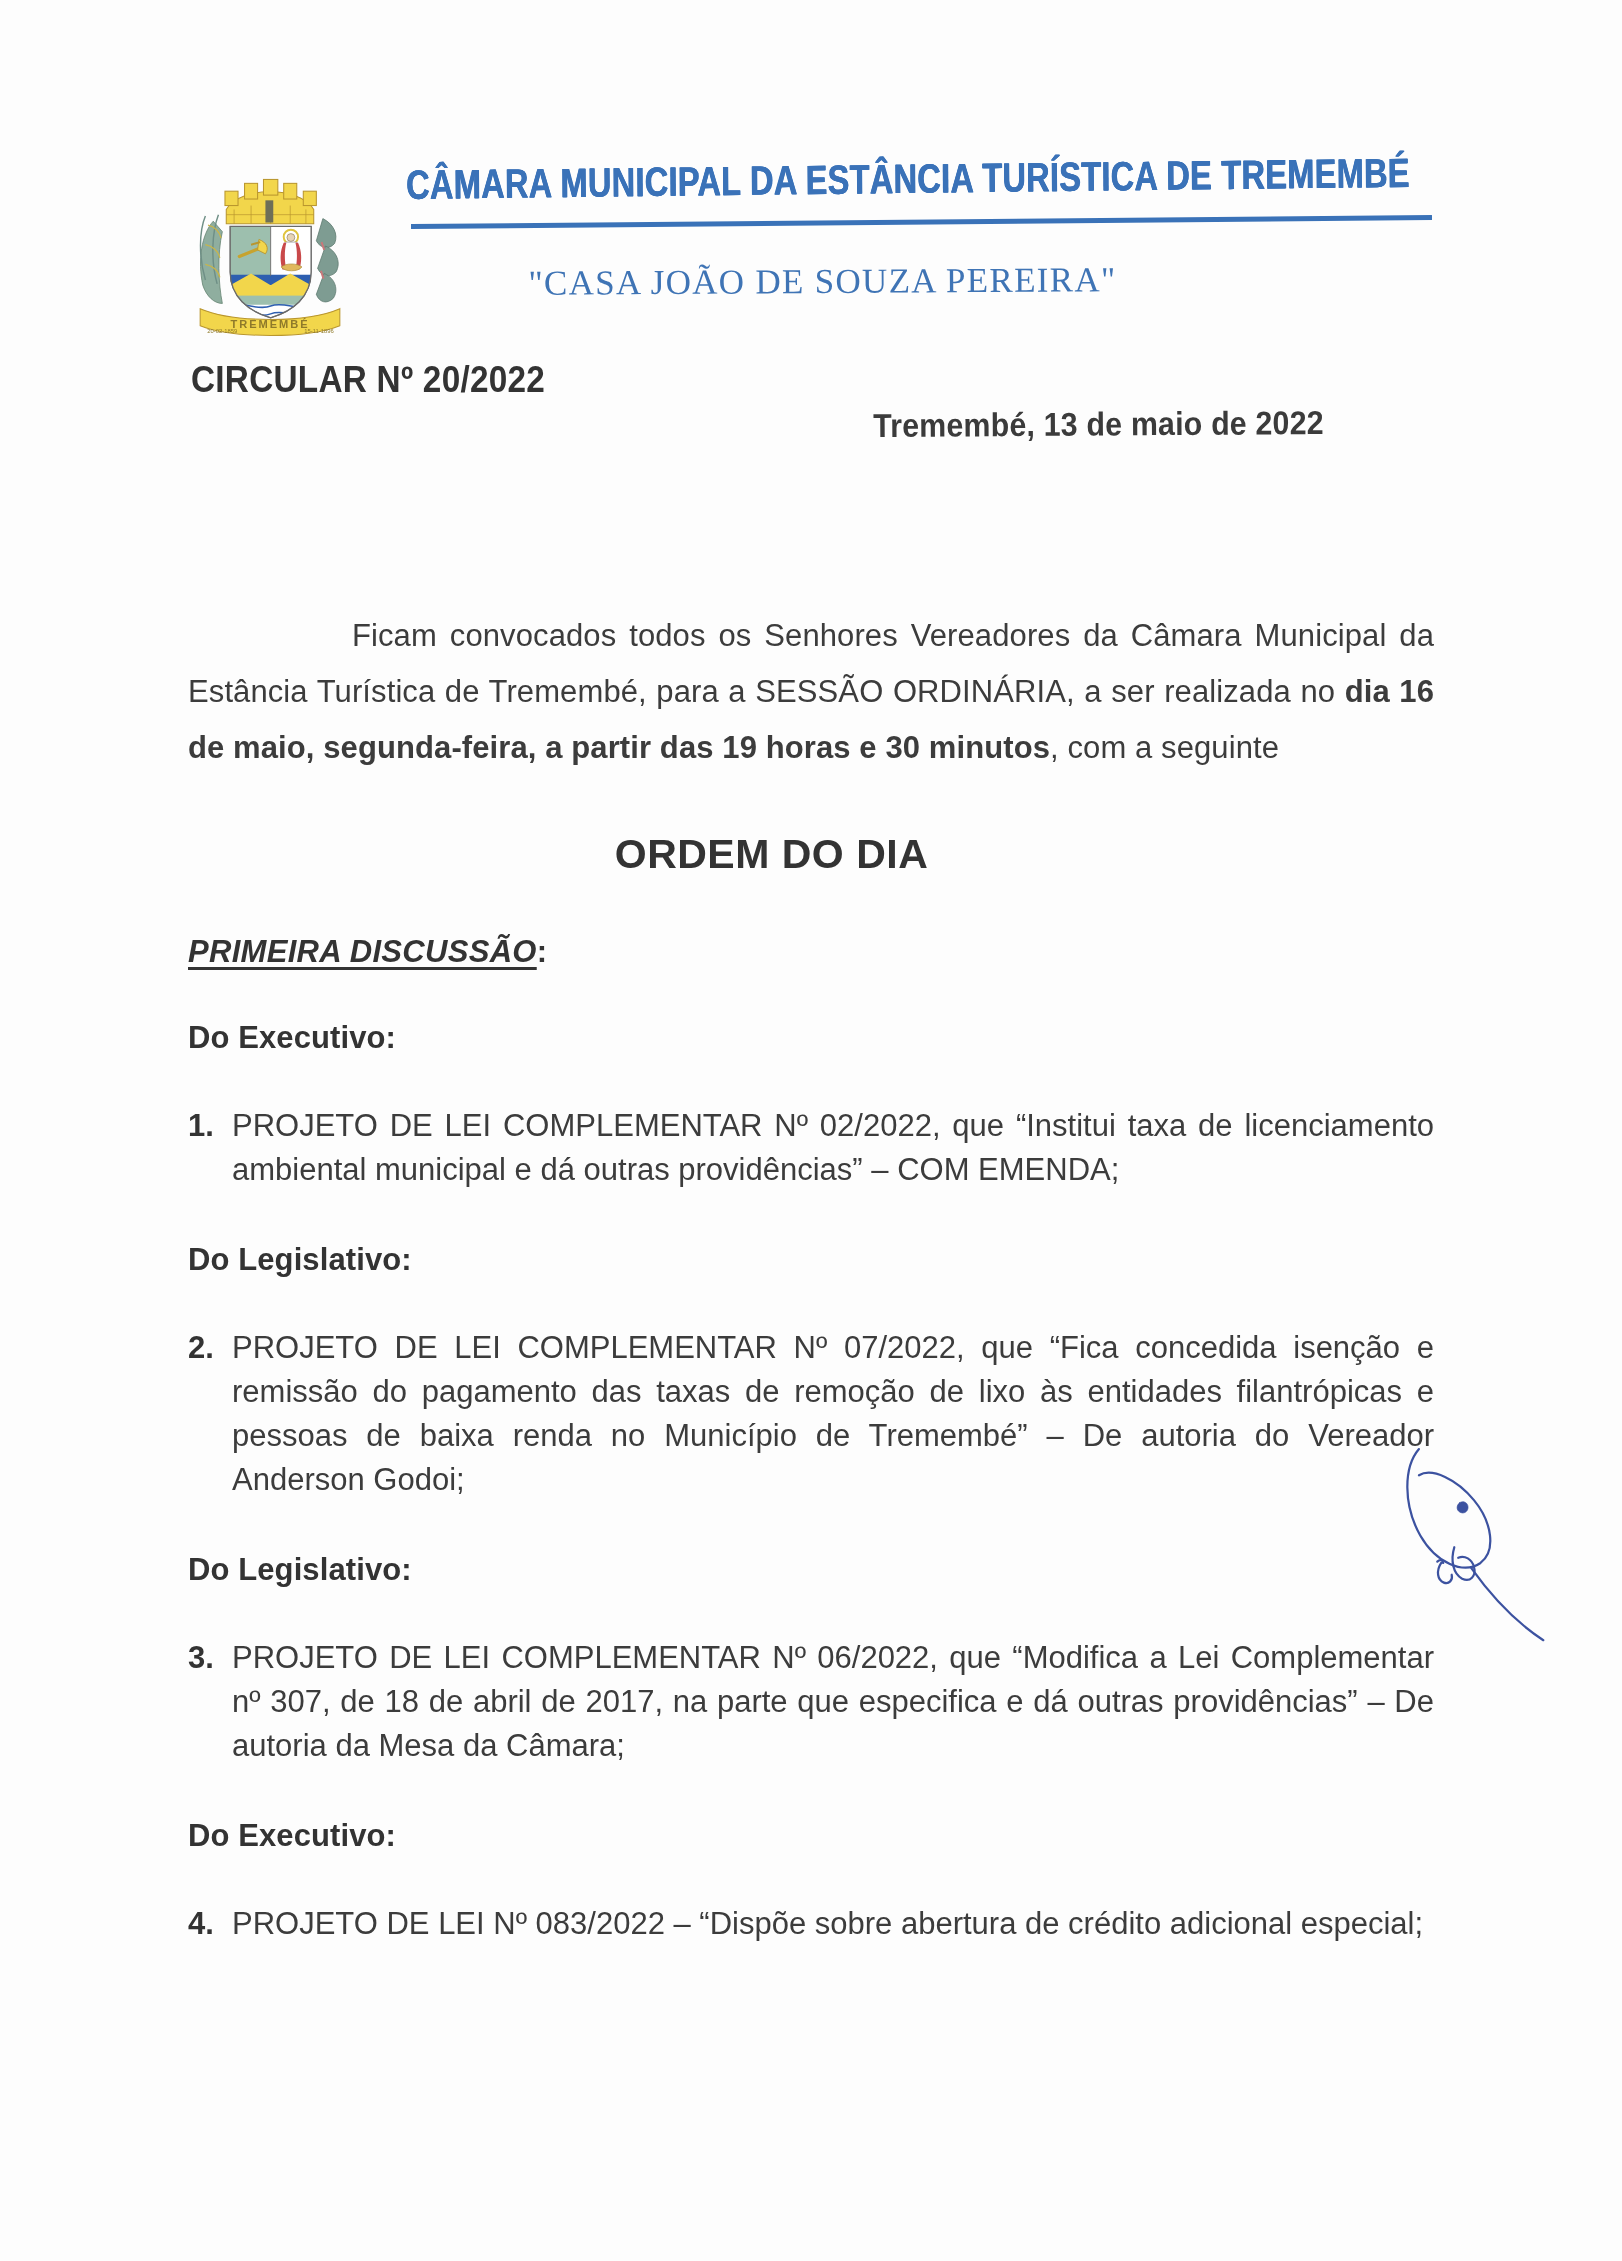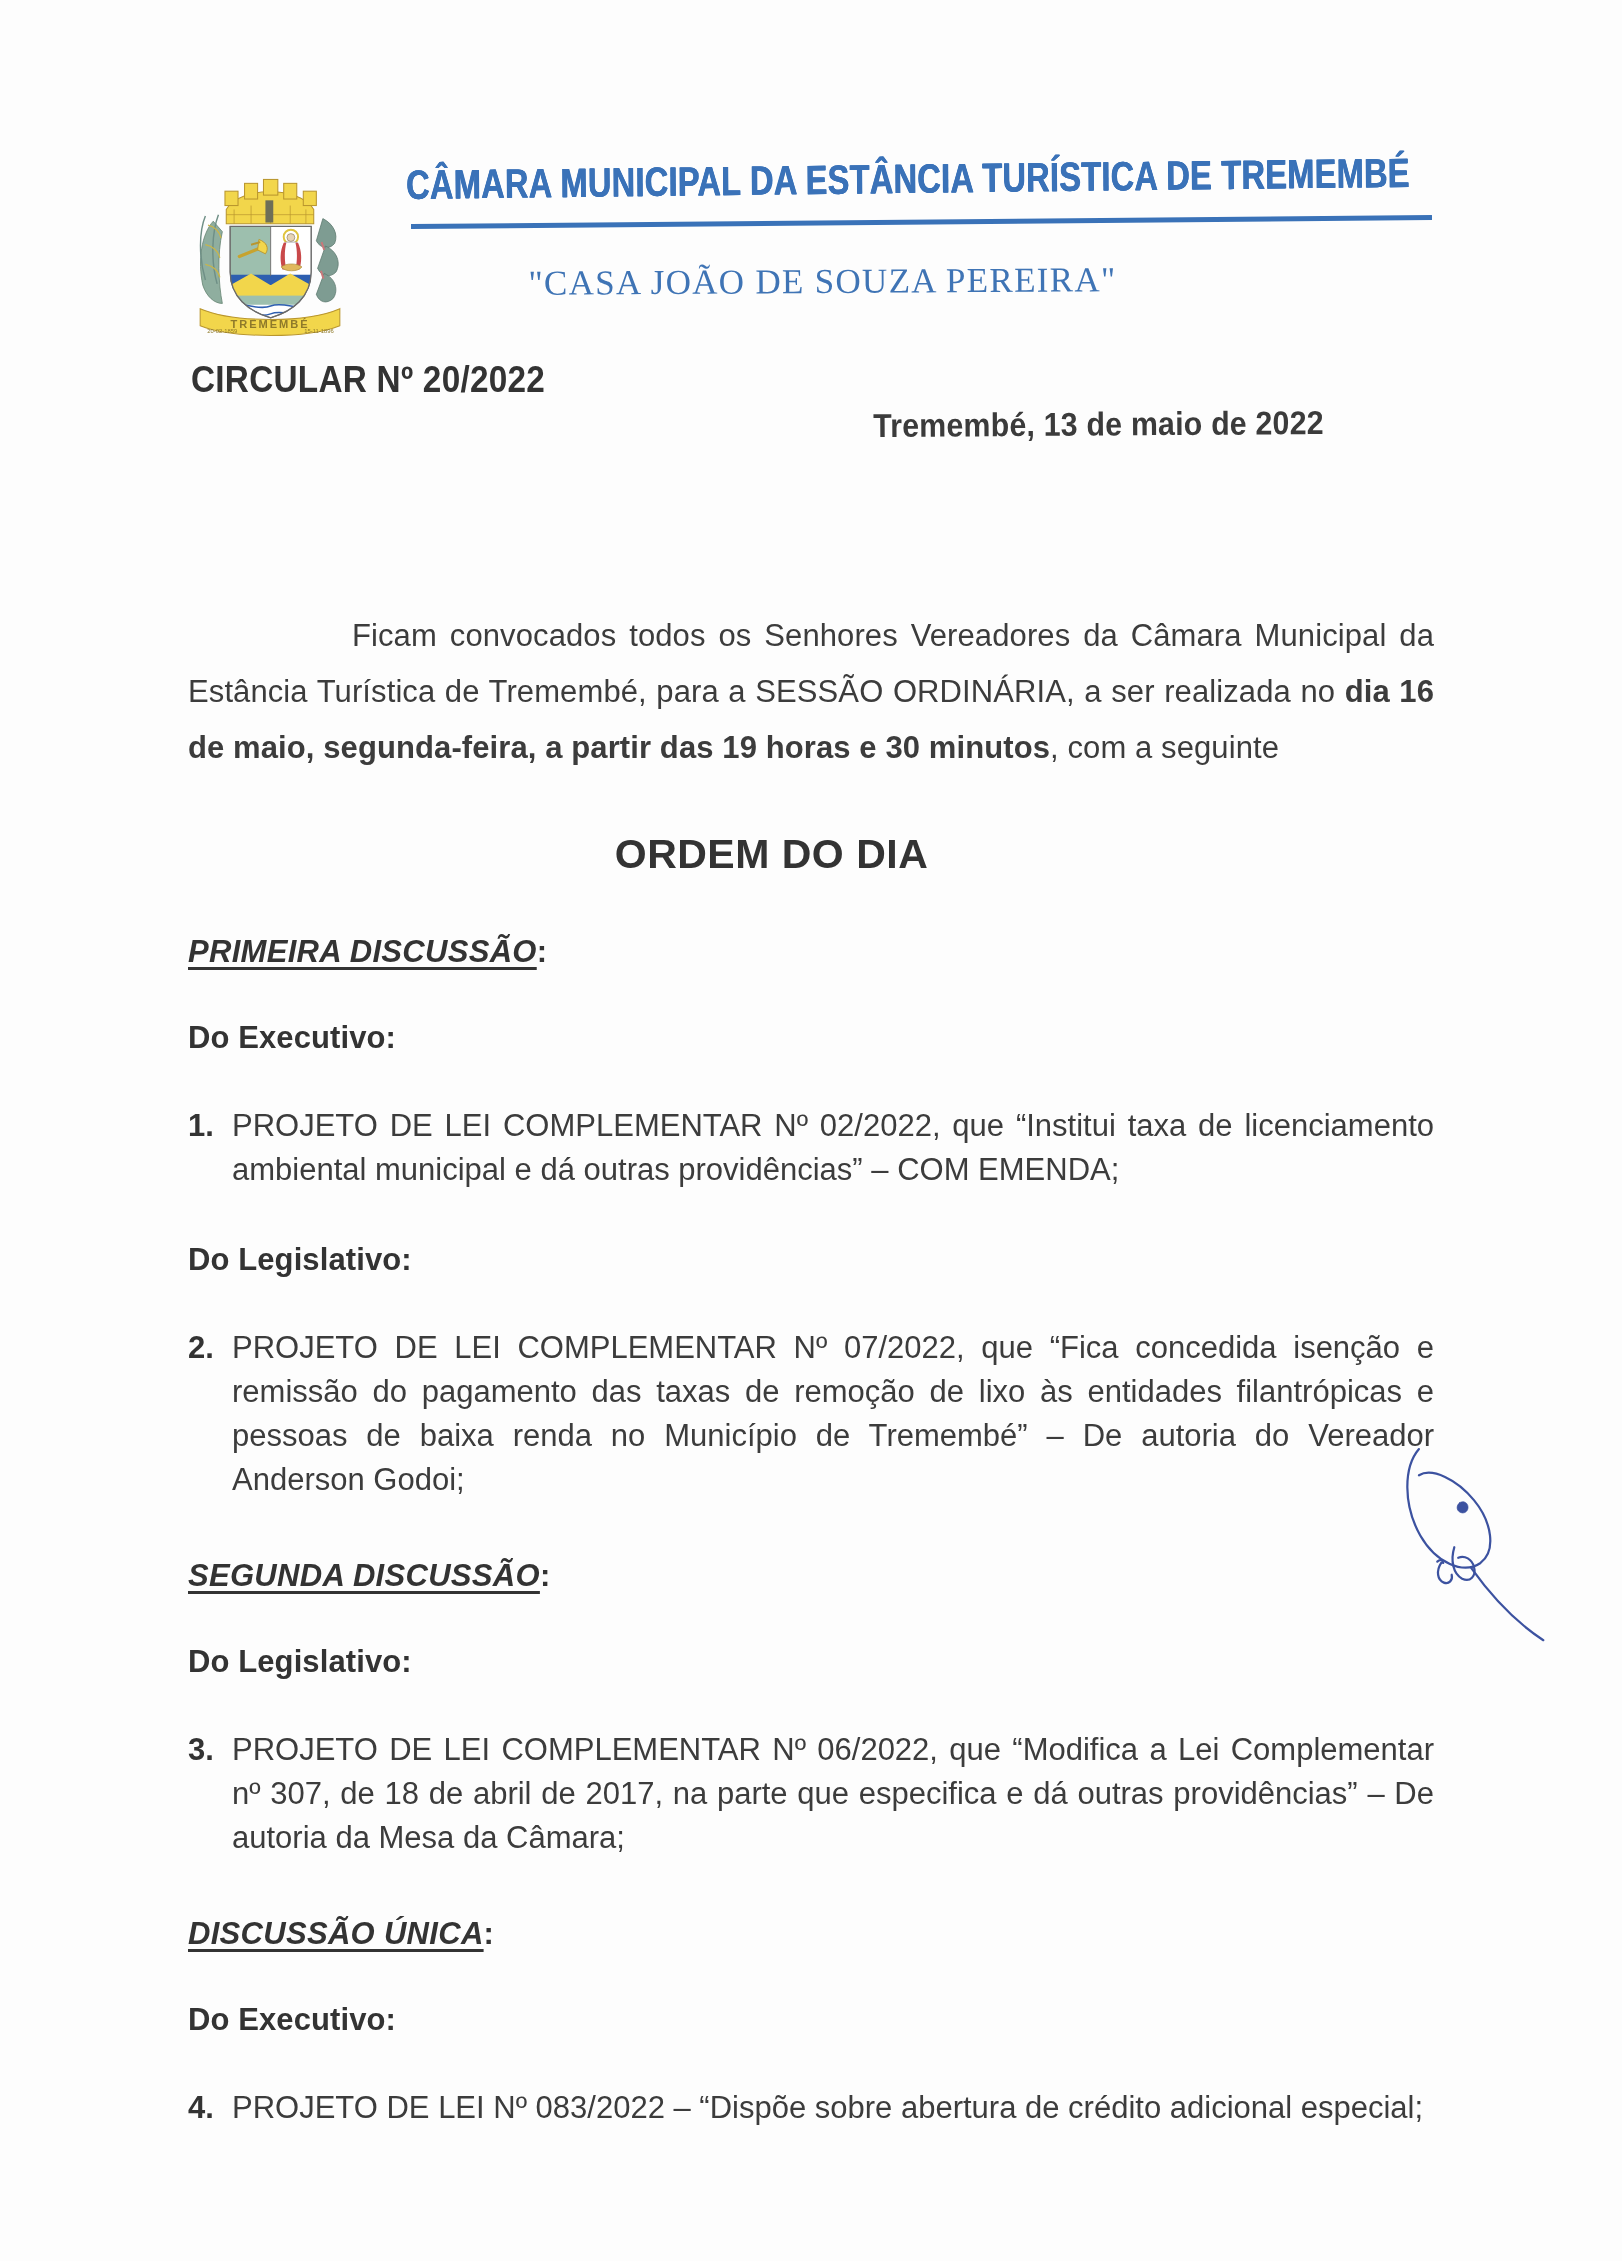--- a/index.html
+++ b/index.html
@@ -298,30 +298,28 @@
       <span class="item-body">PROJETO DE LEI COMPLEMENTAR Nº 02/2022, que “Institui taxa de licenciamento ambiental municipal e dá outras providências” – COM EMENDA;</span>
     </div>
 
     <div class="sub-head cond">Do Legislativo:</div>
 
     <div class="item">
       <span class="item-num cond">2.</span>
       <span class="item-body">PROJETO DE LEI COMPLEMENTAR Nº 07/2022, que “Fica concedida isenção e remissão do pagamento das taxas de remoção de lixo às entidades filantrópicas e pessoas de baixa renda no Município de Tremembé” – De autoria do Vereador Anderson Godoi;</span>
     </div>
 
-    <div class="sec-head cond"><span class="u">SEGUNDA DISCUSSÃO</span><span>:</span></div>
 
     <div class="sub-head cond">Do Legislativo:</div>
 
     <div class="item">
       <span class="item-num cond">3.</span>
       <span class="item-body">PROJETO DE LEI COMPLEMENTAR Nº 06/2022, que “Modifica a Lei Complementar nº 307, de 18 de abril de 2017, na parte que especifica e dá outras providências” – De autoria da Mesa da Câmara;</span>
     </div>
 
-    <div class="sec-head cond"><span class="u">DISCUSSÃO ÚNICA</span><span>:</span></div>
 
     <div class="sub-head cond">Do Executivo:</div>
 
     <div class="item">
       <span class="item-num cond">4.</span>
       <span class="item-body nojust">PROJETO DE LEI Nº 083/2022 – “Dispõe sobre abertura de crédito adicional especial;</span>
     </div>
 
   </div>
 

